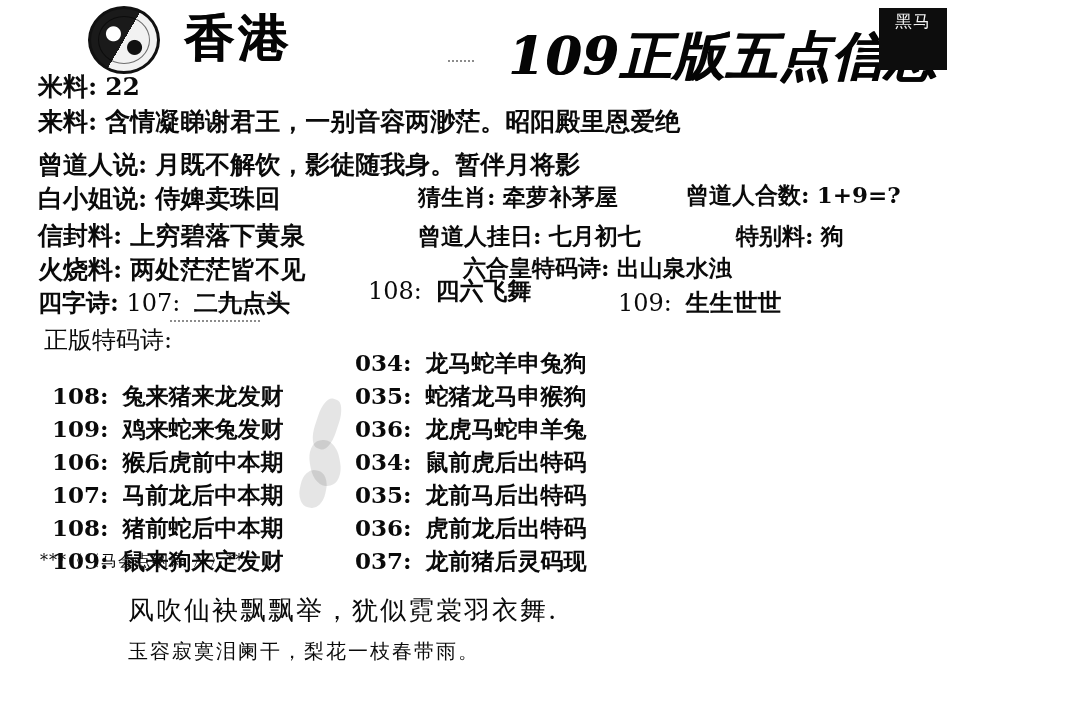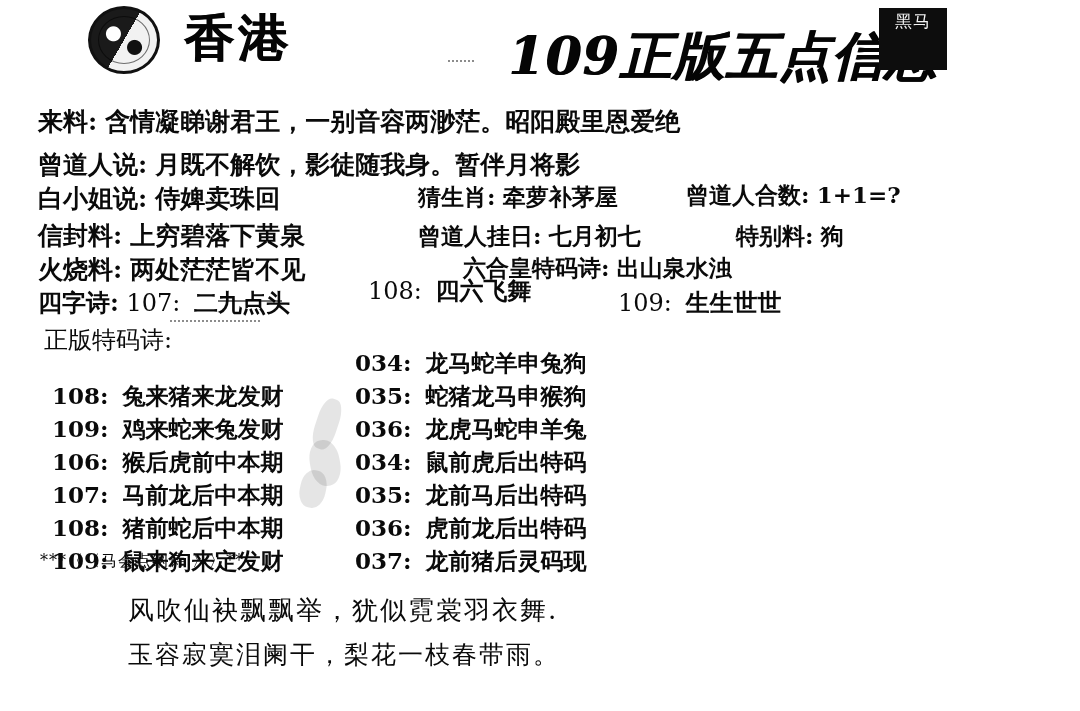--- a/index.html
+++ b/index.html
@@ -168,21 +168,21 @@
     left: 128px;
     top: 593px;
     font-size: 26px;
     font-family: "DejaVu Serif", serif;
     letter-spacing: 2px;
   }
   .poem2 {
     position: absolute;
     left: 128px;
     top: 638px;
-    font-size: 25px;
+    font-size: 20px;
     font-family: "DejaVu Serif", serif;
     letter-spacing: 2px;
   }
 
   
   .dots {
     position: absolute;
     border-top: 2px dotted rgba(0,0,0,0.45);
   }
   .dots-1 { left: 170px; top: 320px; width: 90px; }
@@ -207,20 +207,24 @@
   <div class="header">
     <div class="logo-circle"></div>
     <div class="brand">香港</div>
     <div class="title-main">109正版五点信息</div>
     <div class="dots dots-2"></div>
     <div class="stamp">
       <span>黑马</span>
     </div>
   </div>
 
+  <div class="row mi-liao">
+    <span class="lbl">米料:</span>
+    <span class="val">22</span>
+  </div>
 
   <div class="row lai-liao">
     <span class="lbl">来料:</span>
     <span class="val">含情凝睇谢君王，一别音容两渺茫。昭阳殿里恩爱绝</span>
   </div>
 
   <div class="row zengdao">
     <span class="lbl">曾道人说:</span>
     <span class="val">月既不解饮，影徒随我身。暂伴月将影</span>
   </div>
@@ -230,21 +234,21 @@
     <span class="val">侍婢卖珠回</span>
   </div>
 
   <div class="row caisx">
     <span class="lbl">猜生肖:</span>
     <span class="val">牵萝补茅屋</span>
   </div>
 
   <div class="row heshu">
     <span class="lbl">曾道人合数:</span>
-    <span class="val">1+1=?</span>
+    <span class="val">1+9=?</span>
   </div>
 
   <div class="row xinfeng">
     <span class="lbl">信封料:</span>
     <span class="val">上穷碧落下黄泉</span>
   </div>
 
   <div class="row guari">
     <span class="lbl">曾道人挂日:</span>
     <span class="val">七月初七</span>

